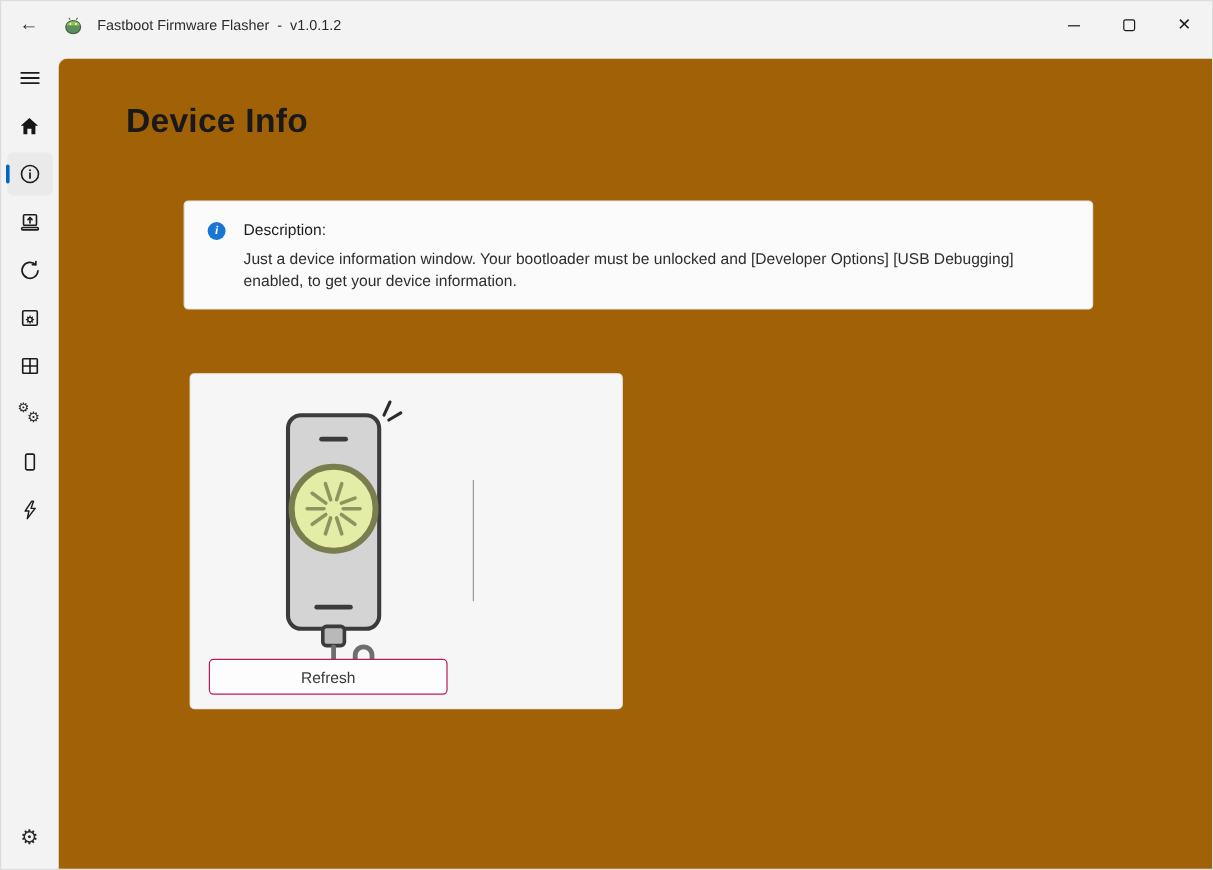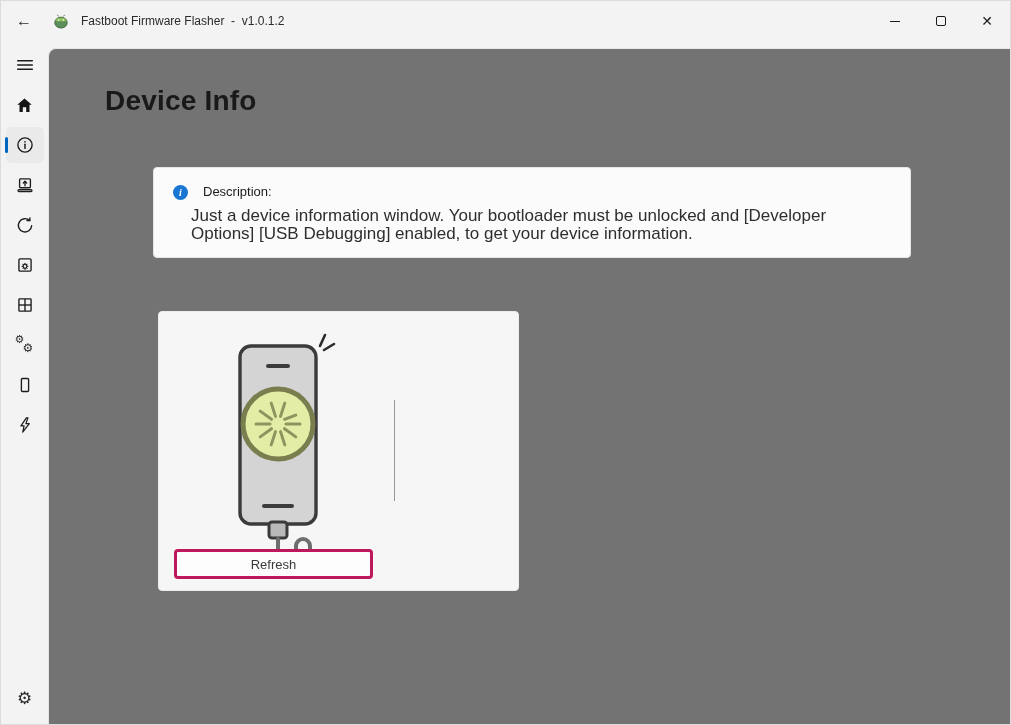--- a/index.html
+++ b/index.html
@@ -59,21 +59,21 @@
   .nav-item svg { display:block; }
   .sidebar-bottom { position:absolute; bottom:8px; left:0; width:47px; display:flex; justify-content:center; }
   .uicon { font-family:"DejaVu Sans", sans-serif; color:#2a2a2a; line-height:1; }
   .gears-combo { position:relative; width:20px; height:20px; }
   .gears-combo .g1 { position:absolute; left:0; top:-1px; font-size:11px; }
   .gears-combo .g2 { position:absolute; left:8px; top:7px; font-size:12px; }
 
   
   .content {
     position:absolute; left:47px; top:47px; right:0; bottom:0;
-    background:#737373;
+    background:#a16207;
     border-top:1px solid #e5e5e5; border-left:1px solid #e5e5e5;
     border-top-left-radius:8px;
   }
   .page-title {
     position:absolute; left:56px; top:36px;
     font-size:28px; font-weight:600; color:#191919; letter-spacing:0.2px;
   }
 
   
   .desc-card {
@@ -83,33 +83,33 @@
   .info-badge {
     position:absolute; left:19px; top:17px; width:15px; height:15px;
     border-radius:50%; background:var(--info-badge,#1976d2);
     color:#fff; font-size:10px; font-weight:bold; font-family:"Liberation Serif",serif;
     display:flex; align-items:center; justify-content:center; font-style:italic;
   }
   .desc-title {
     position:absolute; left:49px; top:16px; font-size:13px; font-weight:400; color:#1b1b1b;
   }
   .desc-body {
-    position:absolute; left:37px; top:39px; width:694px;
-    font-size:17px; line-height:18px; color:#2e2e2e;
+    position:absolute; left:49px; top:39px; width:694px;
+    font-size:13px; line-height:18px; color:#2e2e2e;
   }
 
   
   .device-card {
     position:absolute; left:109px; top:262px; width:361px; height:280px;
     background:#f6f6f6; border:1px solid #ececec; border-radius:4px;
   }
   .phone-illust { position:absolute; left:35px; top:8px; }
   .refresh-btn {
     position:absolute; left:15px; top:237px; width:199px; height:30px;
-    background:#fdfdfd; border:3px solid #be185d; border-radius:4px;
+    background:#fdfdfd; border:1px solid #be185d; border-radius:4px;
     font-size:13px; color:#3a3a3a; font-family:"Liberation Sans",sans-serif;
     display:flex; align-items:center; justify-content:center; cursor:pointer;
   }
   .info-scrollbar {
     position:absolute; left:235px; top:88px; width:1px; height:101px; background:#979797;
   }
   .device-info-list { position:absolute; left:256px; top:16px; }
   .adb-label { font-size:17px; font-weight:600; color:#1d1d1d; margin-bottom:13px; }
   .field-label { font-size:13px; color:#3d3d3d; height:29px; line-height:29px; }
 </style>

